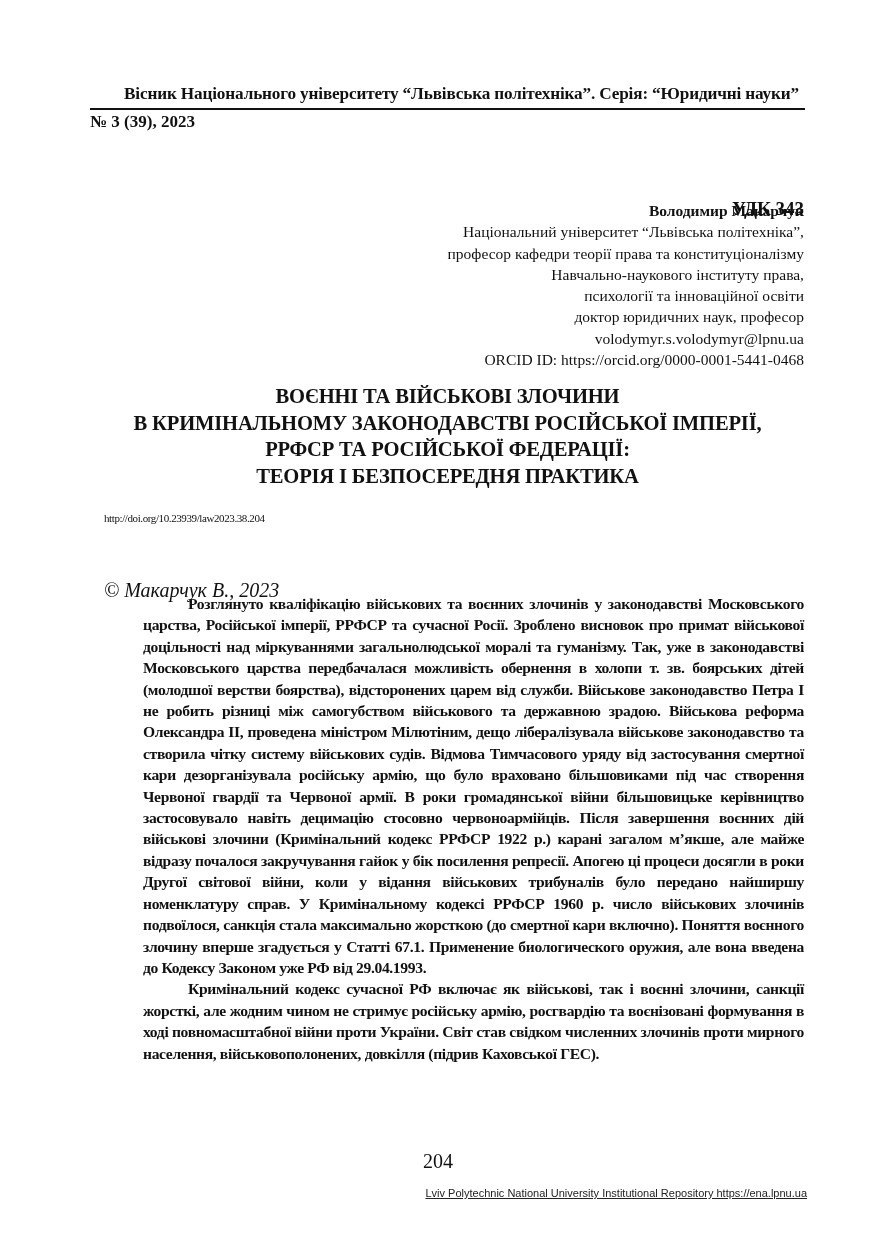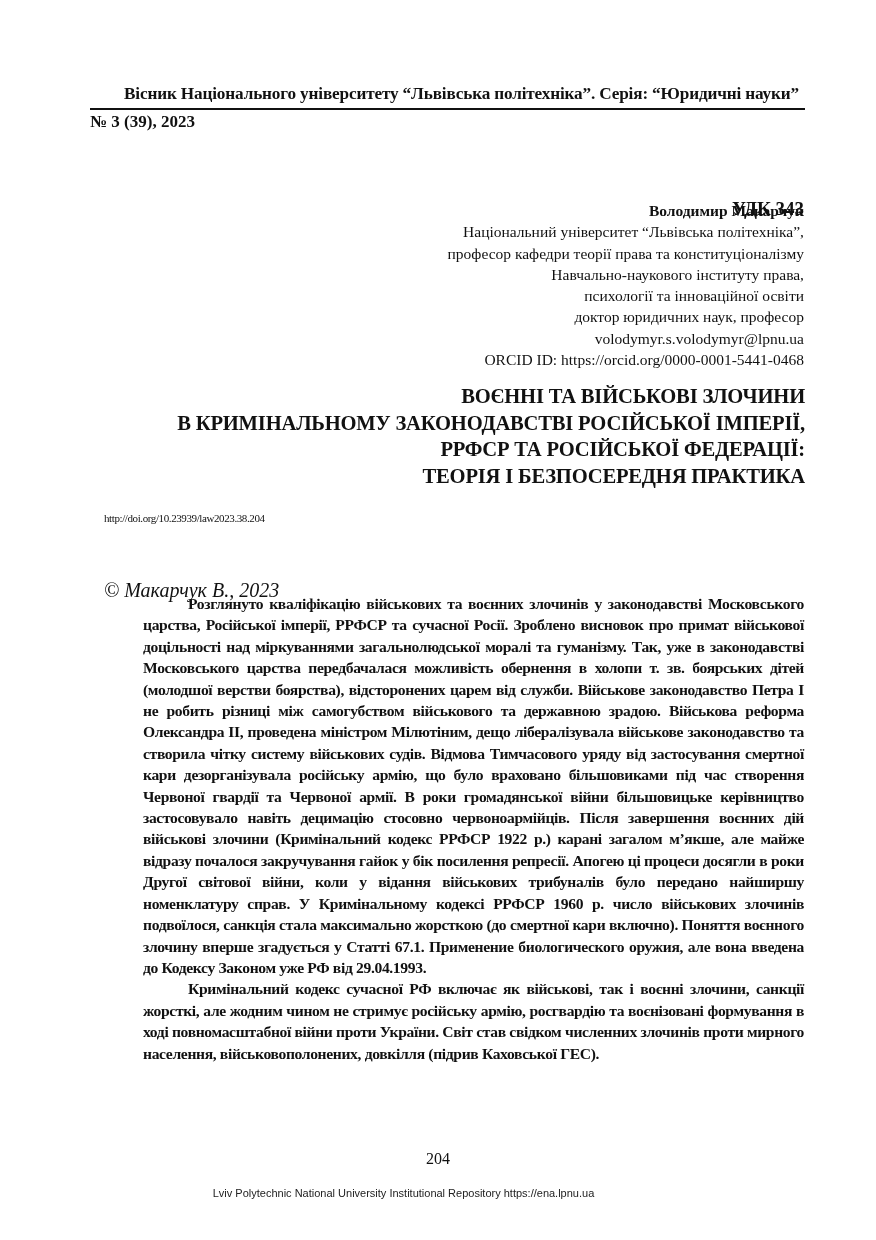--- a/index.html
+++ b/index.html
@@ -15,32 +15,32 @@
   }
   #header-rule { left: 90px; width: 715px; top: 108px; height: 2px; background: #111; }
   #issue { left: 90px; top: 112px; font-size: 17px; font-weight: bold; }
 
   #udc { right: 72px; top: 158px; font-size: 19px; font-weight: bold; margin-top: 40px; }
 
   #author-block { right: 72px; top: 200px; text-align: right; font-size: 15.5px; line-height: 21.3px; }
   #author-block .name { font-weight: bold; }
 
   #article-title {
-    left: 90px; width: 715px; top: 383px; text-align: right;
+    left: 90px; width: 715px; top: 383px; text-align: center;
     font-size: 20.6px; font-weight: bold; line-height: 26.5px; letter-spacing: -0.2px;
   }
   #doi { left: 104px; top: 512px; font-size: 11px; letter-spacing: -0.4px; }
   #copyright { left: 104px; top: 549px; font-size: 20px; font-style: italic; margin-top: 30px; }
 
   #abstract { left: 143px; width: 661px; top: 593px; font-size: 15.6px; font-weight: bold; line-height: 21.4px; }
   #abstract p { margin: 0; text-indent: 45px; text-align: justify; letter-spacing: -0.35px; }
   #abstract p.kw { margin-top: 2px; }
 
-  #page-number { left: 0; width: 876px; top: 1150px; text-align: center; font-size: 16px; }
-  #footer { left: 0; width: 807px; top: 1187px; text-align: center; font-size: 11px; color: #222; }
+  #page-number { left: 0; width: 876px; top: 1150px; text-align: center; font-size: 20px; }
+  #footer { left: 0; width: 807px; top: 1187px; text-align: right; font-size: 11px; color: #222; text-decoration: underline; }
 </style>
 </head>
 <body>
 
 <div id="journal-title" class="abs serif">Вісник Національного університету “Львівська політехніка”. Серія: “Юридичні науки”</div>
 <div id="header-rule" class="abs"></div>
 <div id="issue" class="abs serif">№ 3 (39), 2023</div>
 
 <div id="udc" class="abs serif">УДК 343</div>
 

